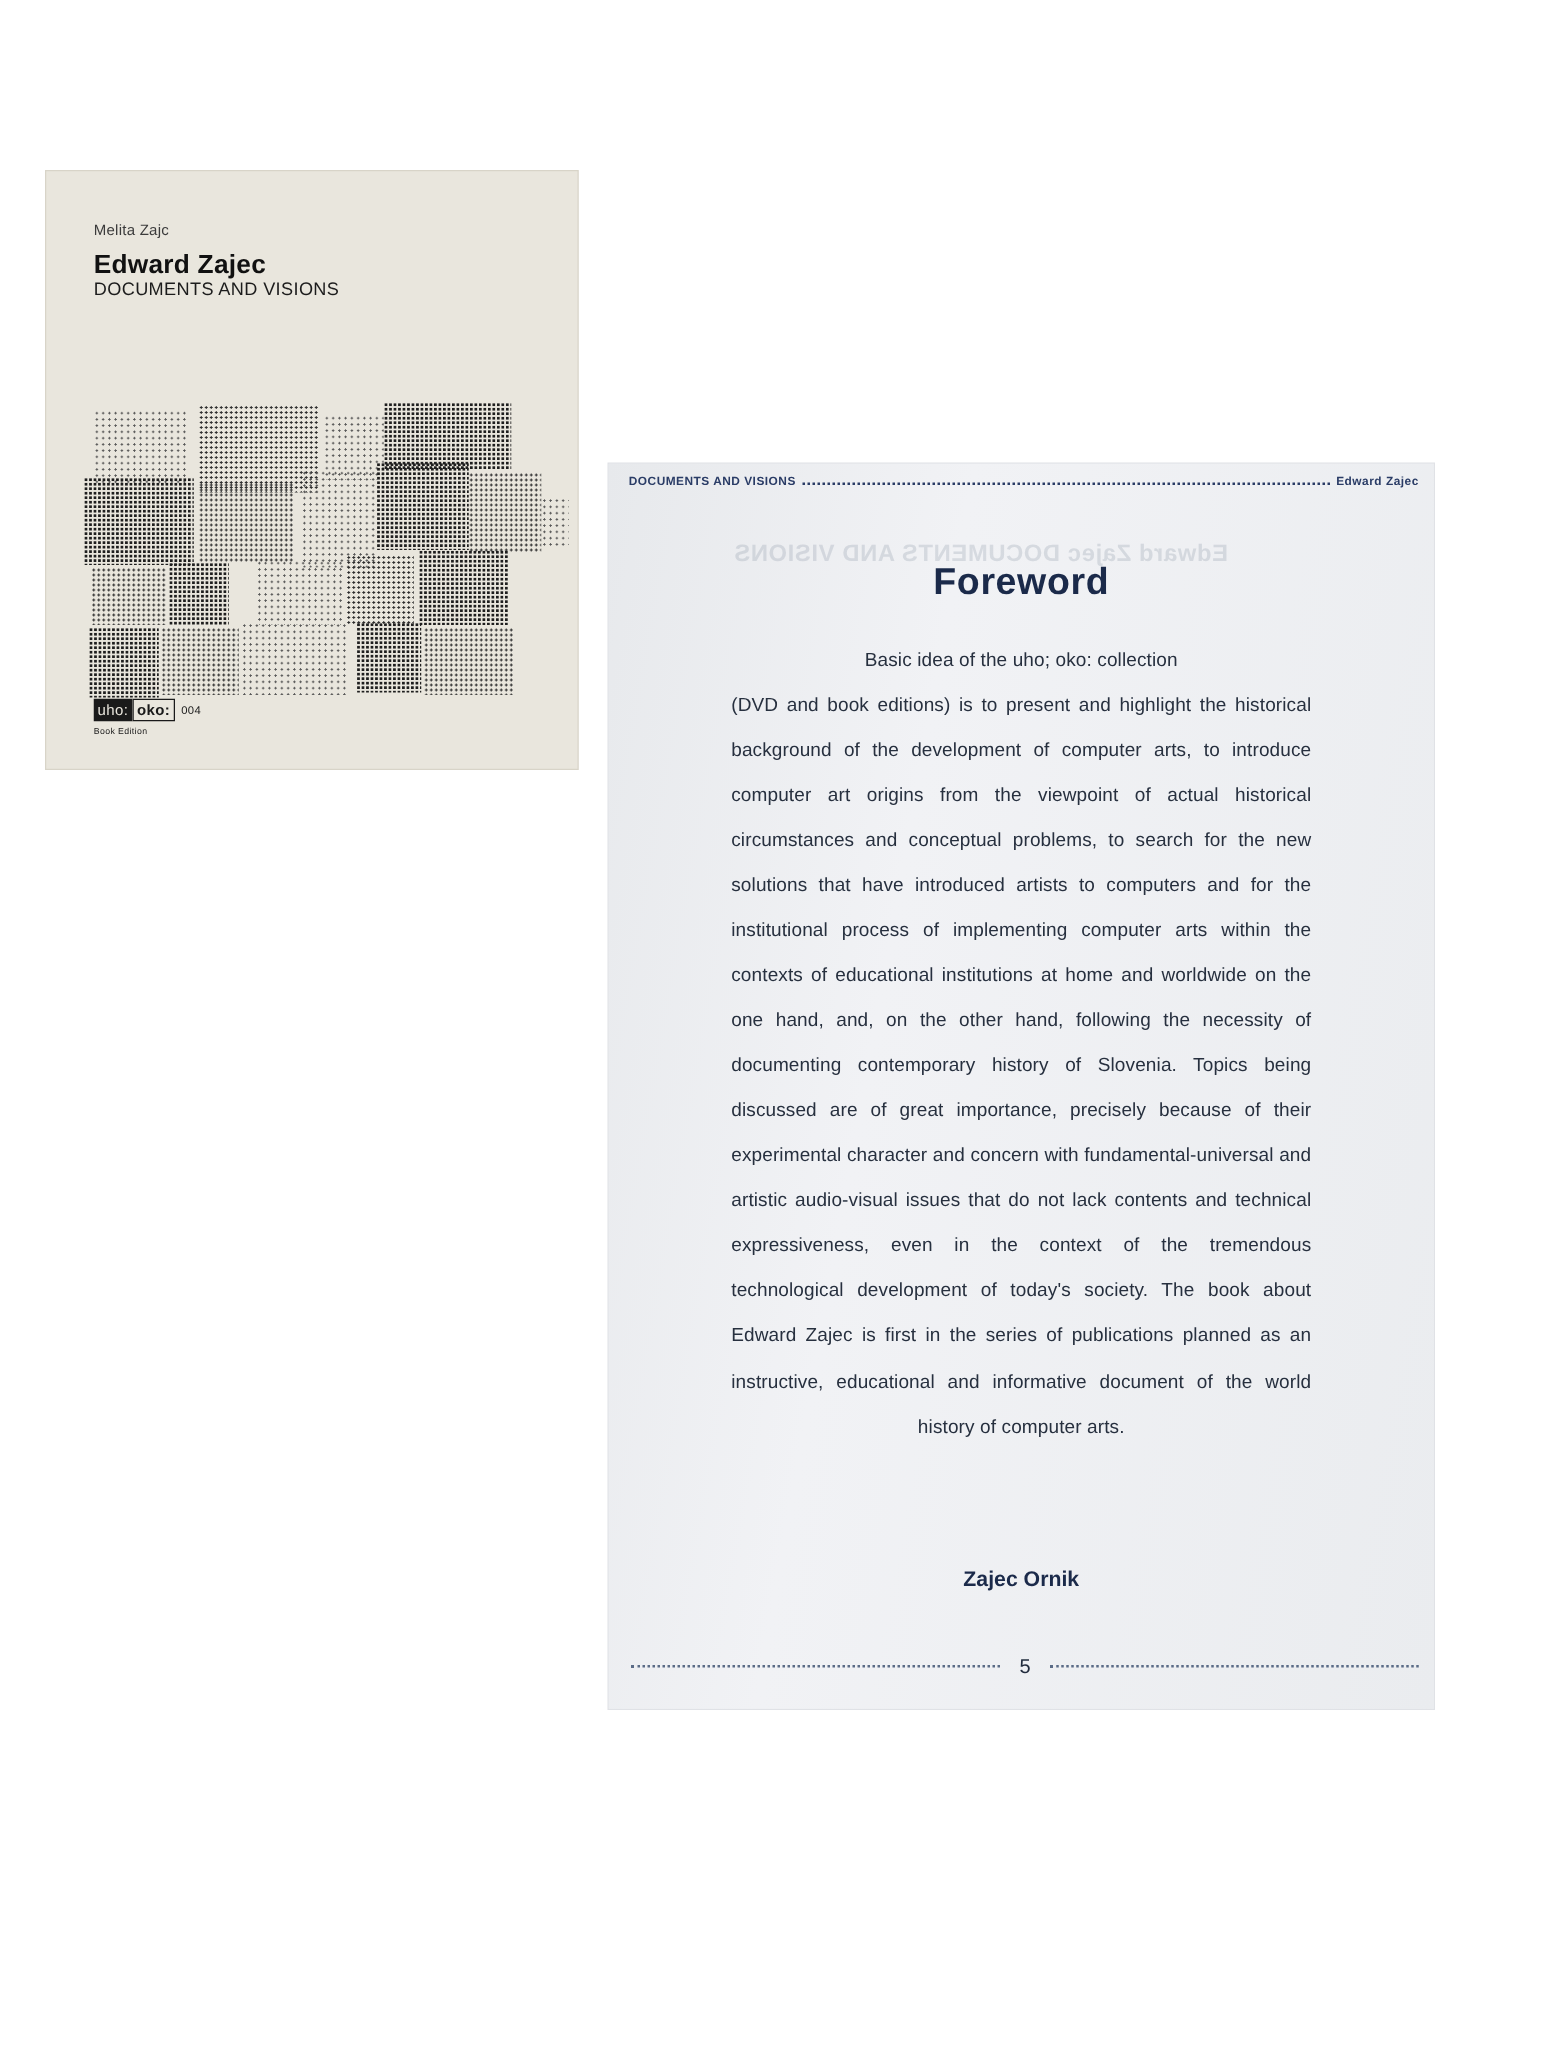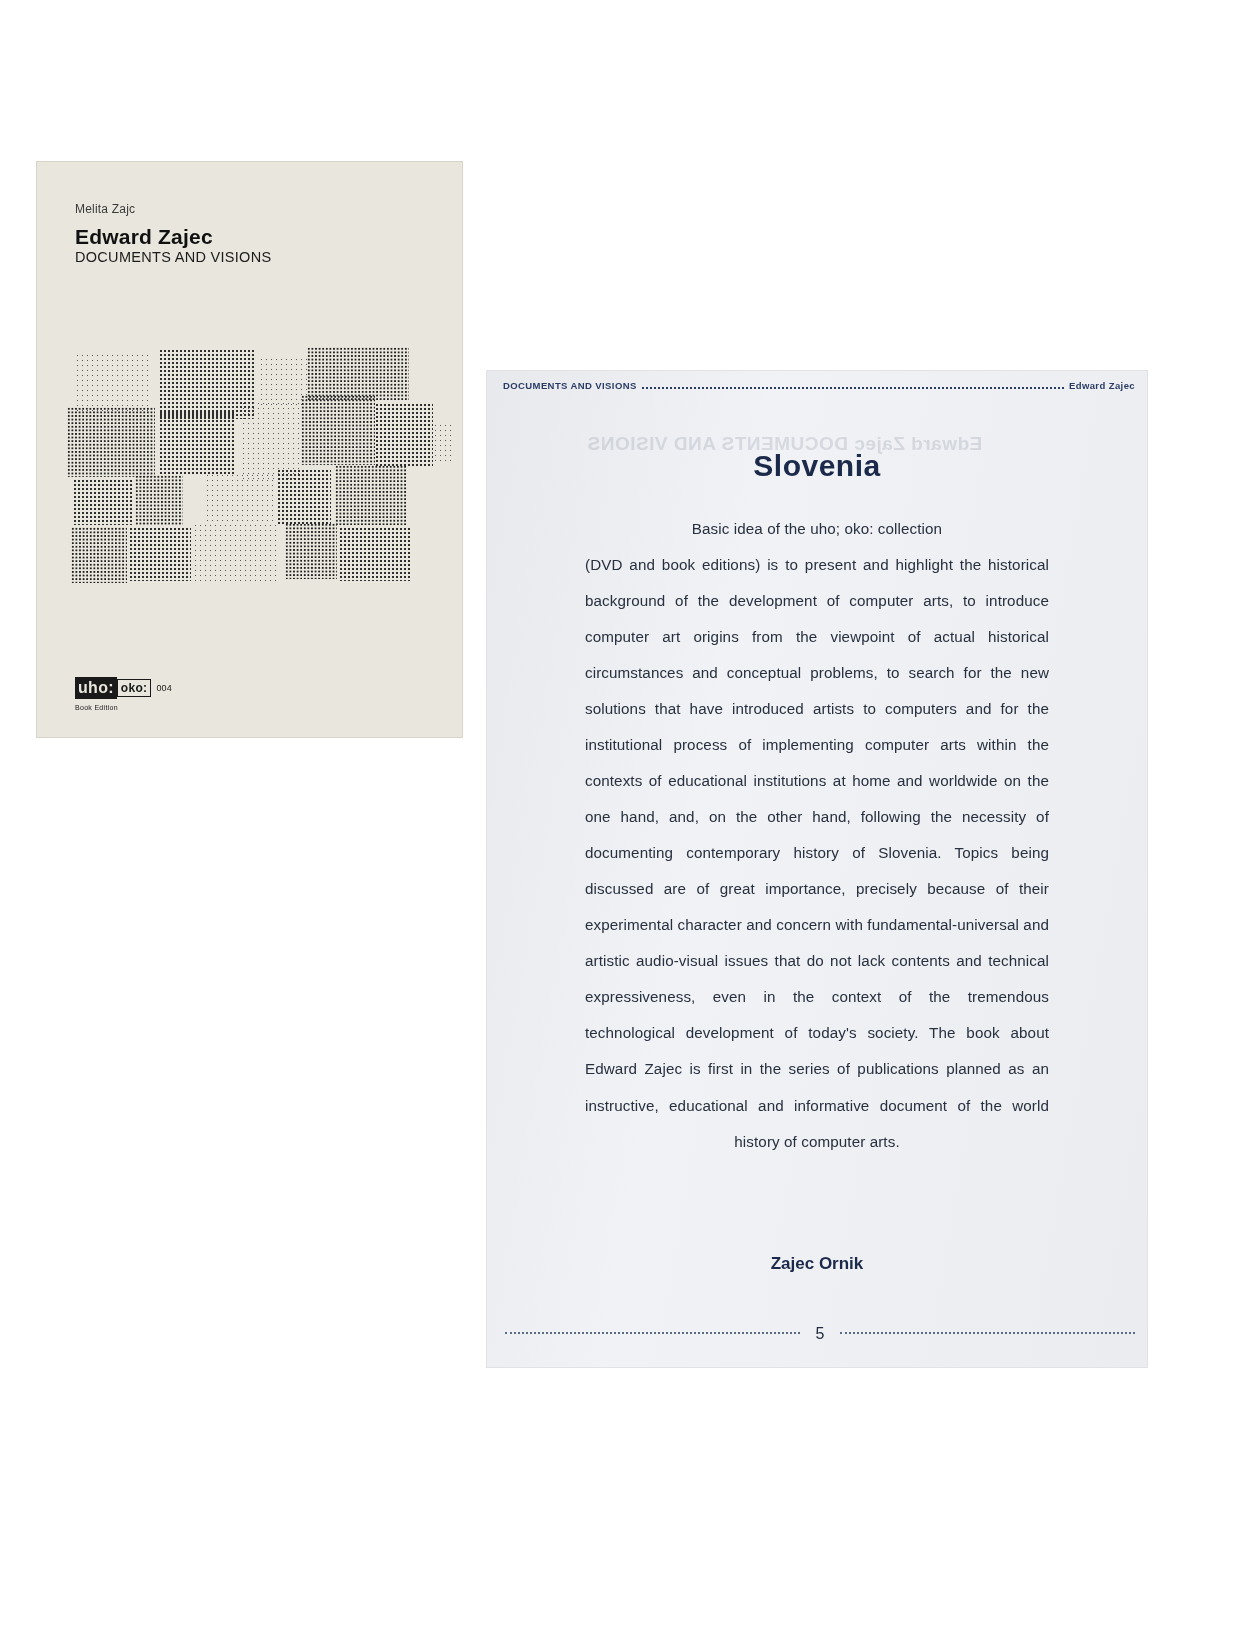--- a/index.html
+++ b/index.html
@@ -14,24 +14,23 @@
     font-family: "Liberation Sans", sans-serif;
     overflow: hidden;
   }
 
   
   .cover {
     position: absolute;
     left: 37px;
     top: 137px;
     width: 425px;
-    height: 575px;
+    height: 478px;
     background: #e9e6dd;
     box-shadow: 0 0 0 1px #d8d4c8;
-    margin-top: 25px;
   }
   .cover-author {
     position: absolute;
     left: 38px;
     top: 40px;
     font-size: 12px;
     color: #3b3b3b;
     letter-spacing: 0.2px;
   }
   .cover-title {
@@ -80,22 +79,22 @@
   .cover-logo {
     position: absolute;
     left: 38px;
     bottom: 38px;
     display: flex;
     align-items: center;
   }
   .logo-uho {
     background: #1a1a1a;
     color: #e9e6dd;
-    font-size: 16px;
-    font-weight: bold;
+    font-size: 12px;
+    font-weight: normal;
     padding: 2px 3px 2px 3px;
     letter-spacing: 0.3px;
   }
   .logo-oko {
     background: #e9e6dd;
     color: #1a1a1a;
     border: 1px solid #1a1a1a;
     font-size: 12px;
     font-weight: bold;
     padding: 1px 3px;
@@ -262,21 +261,21 @@
 <div class="page">
 
   <div class="page-header">
     <span>DOCUMENTS AND VISIONS</span>
     <span class="dots"></span>
     <span>Edward Zajec</span>
   </div>
 
   <div class="ghost-title">Edward Zajec DOCUMENTS AND VISIONS</div>
 
-  <h1 class="foreword-title">Slovenia</h1>
+  <h1 class="foreword-title">Foreword</h1>
 
   <div class="body-text">
     <span class="first-line">Basic idea of the uho; oko: collection</span>
     <span>(DVD and book editions) is to present and highlight the historical background of the development of computer arts, to introduce computer art origins from the viewpoint of actual historical circumstances and conceptual problems, to search for the new solutions that have introduced artists to computers and for the institutional process of implementing computer arts within the contexts of educational institutions at home and worldwide on the one hand, and, on the other hand, following the necessity of documenting contemporary history of Slovenia. Topics being discussed are of great importance, precisely because of their experimental character and concern with fundamental-universal and artistic audio-visual issues that do not lack contents and technical expressiveness, even in the context of the tremendous technological development of today's society. The book about Edward Zajec is first in the series of publications planned as an instructive, educational and informative document of the world history of computer arts.</span>
   </div>
 
   <div class="signature">Zajec Ornik</div>
 
   <div class="page-footer">
     <span class="dots"></span>

